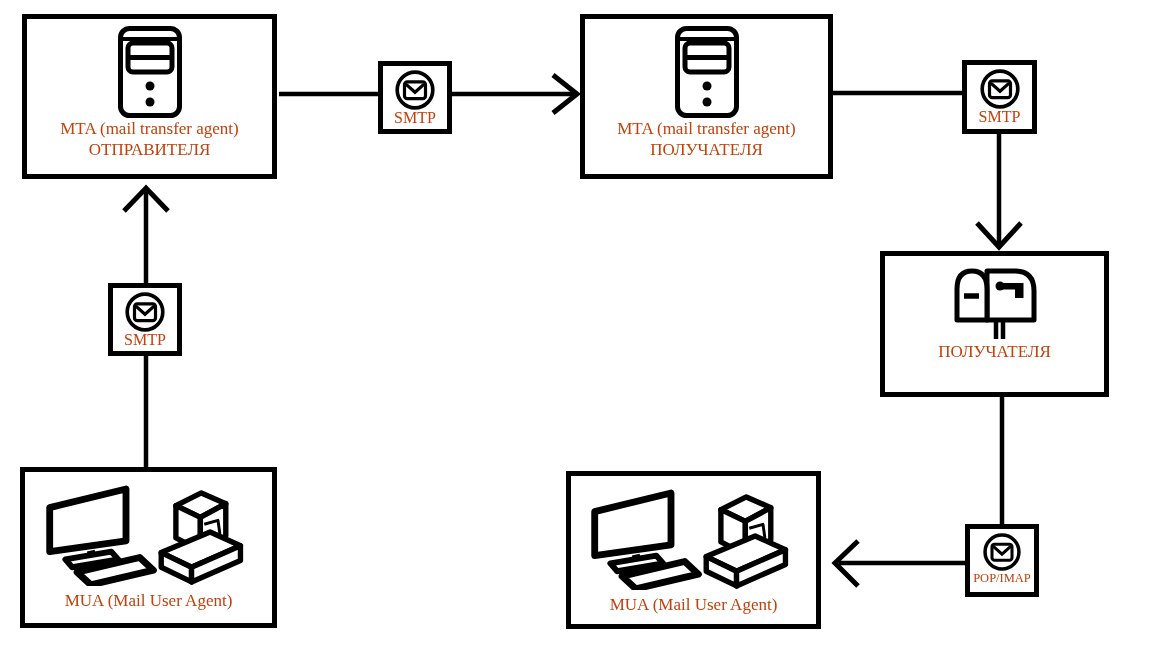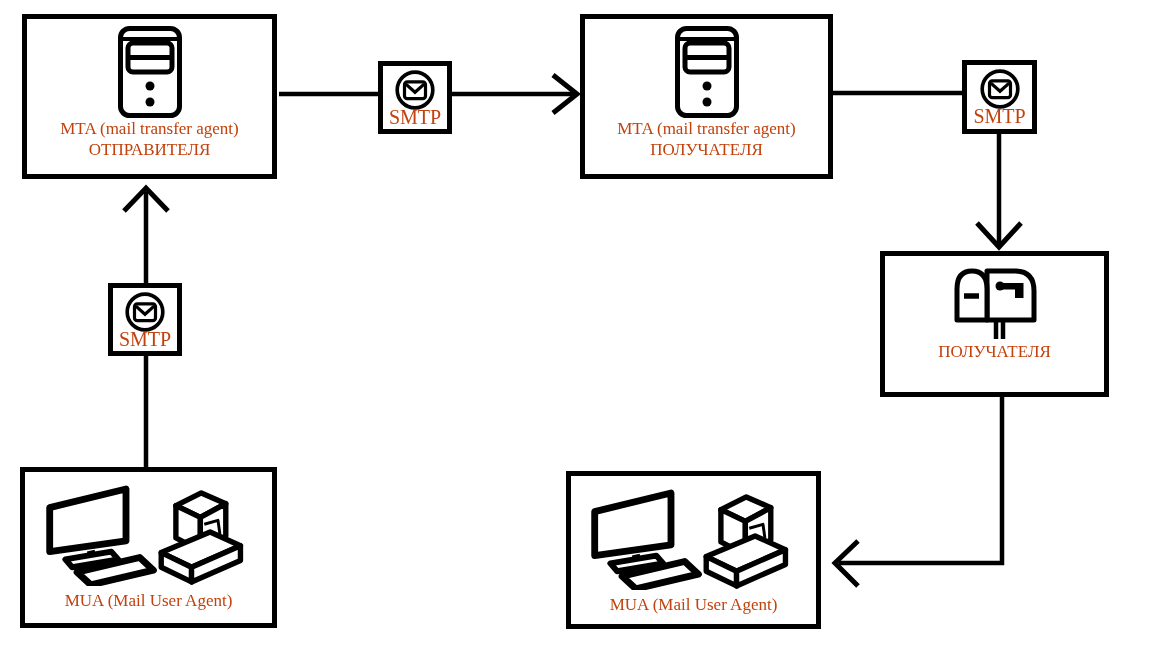--- a/index.html
+++ b/index.html
@@ -49,21 +49,21 @@
     box-sizing: border-box;
     border: 5px solid #000000;
     background: #ffffff;
     display: flex;
     flex-direction: column;
     align-items: center;
     justify-content: flex-start;
     padding-top: 3px;
   }
   .proto .proto-label {
-    font-size: 20px;
+    font-size: 16px;
     line-height: 17px;
     margin-top: -2px;
     white-space: nowrap;
   }
   .proto .proto-label.small {
     font-size: 12.5px;
   }
   
   #mta-sender   { left: 22px;  top: 14px;  width: 255px; height: 165px; }
   #mta-receiver { left: 580px; top: 14px;  width: 253px; height: 165px; }
@@ -226,14 +226,24 @@
     <svg width="42" height="42" viewBox="0 0 46 46">
       <g stroke="#000" fill="none">
         <circle cx="23" cy="23" r="19.5" stroke-width="4"></circle>
         <rect x="11.5" y="14" width="23" height="18.5" rx="3" stroke-width="3.5"></rect>
         <path d="M13,16.5 L23,25.5 L33,16.5" stroke-width="3.5"></path>
       </g>
     </svg>
     <div class="proto-label">SMTP</div>
   </div>
 
+  <div class="proto" id="pop-imap">
+    <svg width="40" height="40" viewBox="0 0 46 46">
+      <g stroke="#000" fill="none">
+        <circle cx="23" cy="23" r="19.5" stroke-width="4"></circle>
+        <rect x="11.5" y="14" width="23" height="18.5" rx="3" stroke-width="3.5"></rect>
+        <path d="M13,16.5 L23,25.5 L33,16.5" stroke-width="3.5"></path>
+      </g>
+    </svg>
+    <div class="proto-label small">POP/IMAP</div>
+  </div>
 
 </div>
 
 </body></html>

